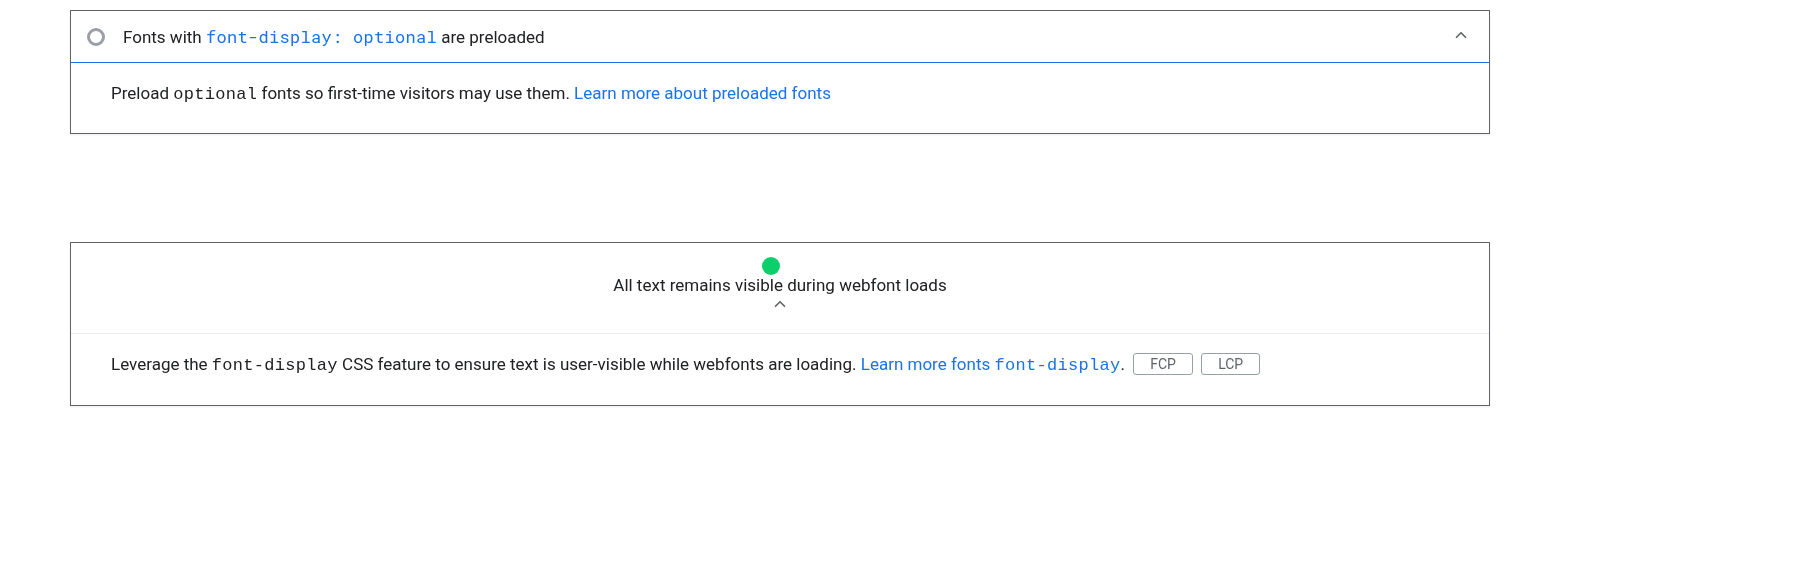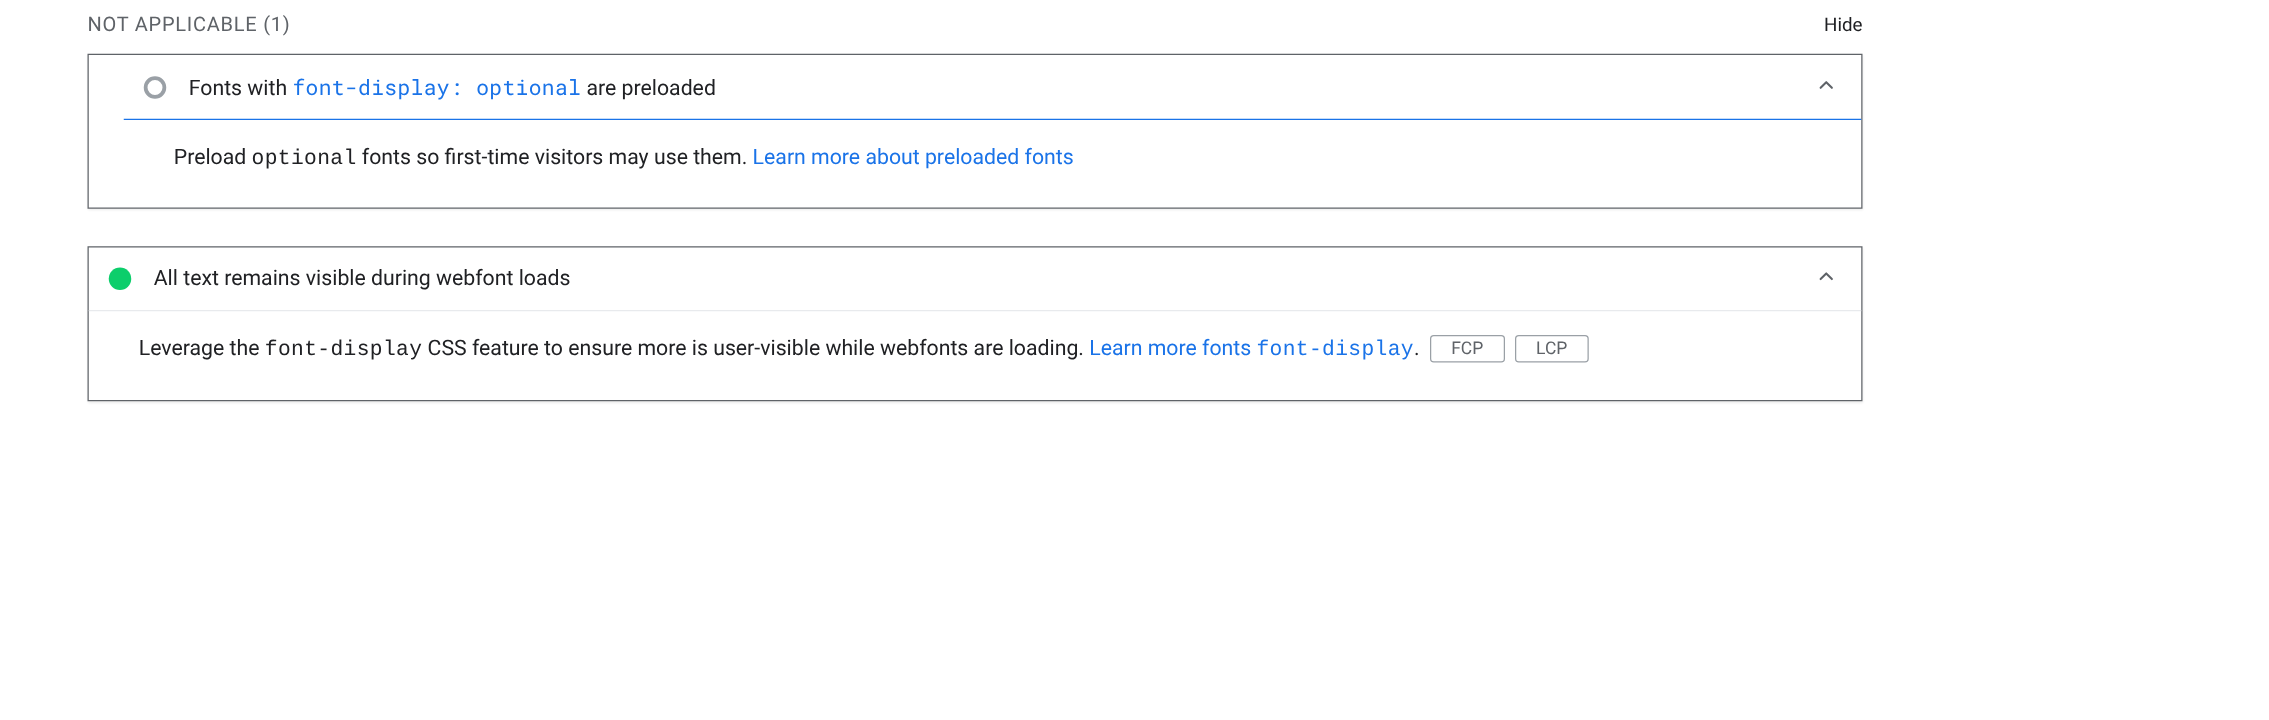--- a/index.html
+++ b/index.html
@@ -34,34 +34,35 @@
     font-size: 15px;
     color: #202124;
     cursor: pointer;
   }
 
   .audit-card {
     border: 1px solid #5f6368;
     box-shadow: 0 1px 2px rgba(0,0,0,0.08);
     background: #fff;
   }
-  .audit-card.na { margin-bottom: 30px; padding-left: 28px; }
+  .audit-card.na { margin-bottom: 108px; }
   .audit-card.pass { margin-bottom: 20px; }
 
   .audit-header {
     display: flex;
     align-items: center;
     padding: 14px 16px;
     cursor: pointer;
   }
   .audit-header.na-header {
     border-bottom: 1px solid #1a73e8;
   }
   .audit-header.pass-header {
     border-bottom: 1px solid #e8eaed;
+    flex-direction: column;
   }
 
   .status {
     width: 18px; height: 18px;
     border-radius: 50%;
     flex: 0 0 18px;
     margin-right: 18px;
   }
   .status.na {
     border: 3px solid #9aa0a6;
@@ -114,27 +115,20 @@
     color: #5f6368;
     margin-left: 4px;
     vertical-align: 1px;
   }
 </style>
 </head>
 <body>
 
 <div class="container">
 
-  <div class="section-header">
-    <div class="section-title">
-      <span>NOT APPLICABLE</span>
-      <span class="count">(1)</span>
-    </div>
-    <div class="hide-link">Hide</div>
-  </div>
 
   <div class="audit-card na">
     <div class="audit-header na-header">
       <div class="status na"></div>
       <div class="audit-title">
         <span>Fonts with </span><span class="code blue">font-display: optional</span><span> are preloaded</span>
       </div>
       <div class="chevron">
         <svg viewBox="0 0 24 24" fill="none" stroke="#5f6368" stroke-width="2.2" stroke-linecap="round" stroke-linejoin="round">
             <polyline points="6 15 12 9 18 15"></polyline>
@@ -152,19 +146,19 @@
       <div class="audit-title">
         <span>All text remains visible during webfont loads</span>
       </div>
       <div class="chevron">
         <svg viewBox="0 0 24 24" fill="none" stroke="#5f6368" stroke-width="2.2" stroke-linecap="round" stroke-linejoin="round">
             <polyline points="6 15 12 9 18 15"></polyline>
           </svg>
       </div>
     </div>
     <div class="audit-body">
-      <span>Leverage the </span><span class="code">font-display</span><span> CSS feature to ensure more is user-visible while webfonts are loading. </span><span class="link"><span>Learn more fonts </span><span class="code">font-display</span></span><span>.</span>
+      <span>Leverage the </span><span class="code">font-display</span><span> CSS feature to ensure text is user-visible while webfonts are loading. </span><span class="link"><span>Learn more fonts </span><span class="code">font-display</span></span><span>.</span>
       <span class="tag">FCP</span>
       <span class="tag">LCP</span>
     </div>
   </div>
 
 </div>
 
 </body></html>

